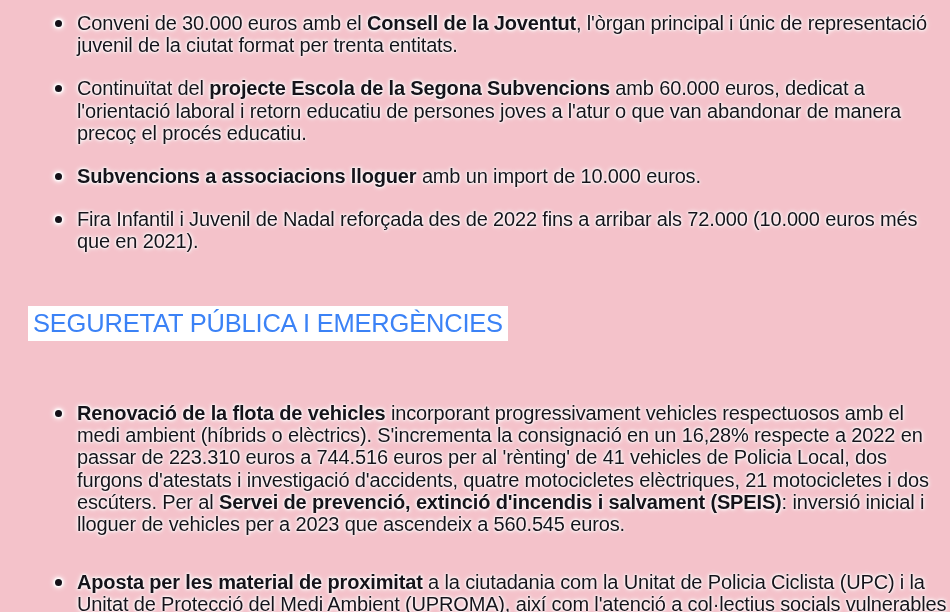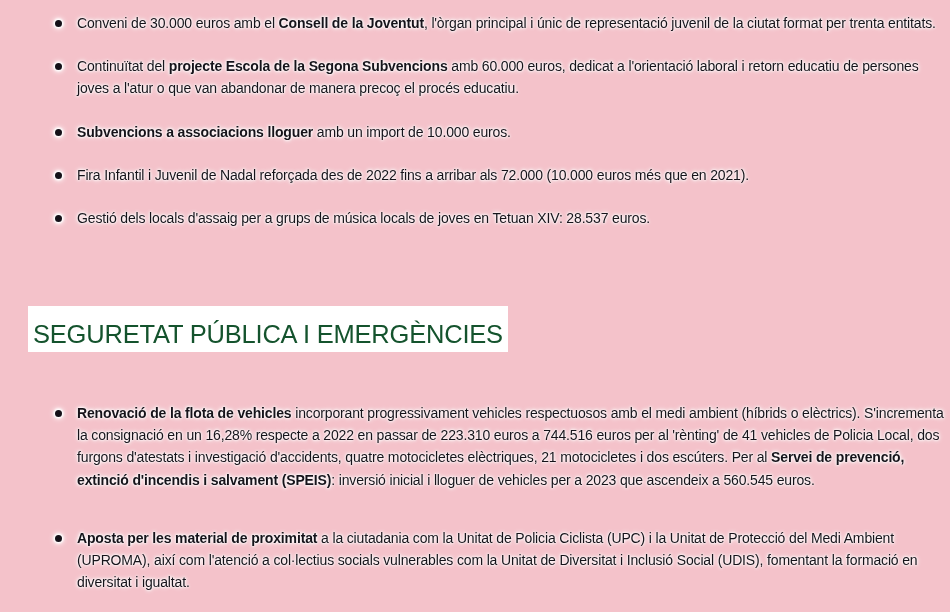--- a/index.html
+++ b/index.html
@@ -35,21 +35,21 @@
   .list {
     list-style: none;
     margin: 0;
     padding: 0;
   }
 
   .item {
     position: relative;
     padding-left: 77px;
     color: #16131a;
-    font-size: 14px;
+    font-size: 20px;
     line-height: 22.2px;
     letter-spacing: -0.15px;
     margin-bottom: 21px;
   }
 
   .item:last-child {
     margin-bottom: 0;
   }
 
   .bullet {
@@ -70,25 +70,25 @@
     left: 0;
     top: 12px;
     width: 950px;
   }
 
   .section-heading {
     position: absolute;
     left: 28px;
     top: 306px;
     background: #ffffff;
-    color: #14532d;
+    color: #3b82f6;
     font-size: 25.5px;
     line-height: 1.18;
     letter-spacing: -0.2px;
-    padding: 13px 5px 3px 5px;
+    padding: 2px 5px 3px 5px;
     white-space: nowrap;
     font-weight: 400;
     margin: 0;
   }
 
   .block-two {
     position: absolute;
     left: 0;
     top: 366px;
     width: 950px;
@@ -106,21 +106,20 @@
 </head>
 <body style="background: rgb(244, 194, 202);">
 
 <div class="page" style="background: rgb(244, 194, 202);">
 
   <ul class="list block-one">
       <li class="item glow"><span class="bullet"></span><span><span>Conveni de 30.000 euros amb el </span><b>Consell de la Joventut</b><span>, l'òrgan principal i únic de representació juvenil de la ciutat format per trenta entitats.</span></span></li>
       <li class="item glow"><span class="bullet"></span><span><span>Continuïtat del </span><b>projecte Escola de la Segona Subvencions</b><span> amb 60.000 euros, dedicat a l'orientació laboral i retorn educatiu de persones joves a l'atur o que van abandonar de manera precoç el procés educatiu.</span></span></li>
       <li class="item glow"><span class="bullet"></span><span><b>Subvencions a associacions lloguer</b><span> amb un import de 10.000 euros.</span></span></li>
       <li class="item glow"><span class="bullet"></span><span><span>Fira Infantil i Juvenil de Nadal reforçada des de 2022 fins a arribar als 72.000 (10.000 euros més que en 2021).</span></span></li>
-      <li class="item glow"><span class="bullet"></span><span><span>Gestió dels locals d'assaig per a grups de música locals de joves en Tetuan XIV: 28.537 euros.</span></span></li>
     </ul>
 
   <h2 class="section-heading glow">SEGURETAT PÚBLICA I EMERGÈNCIES</h2>
 
   <ul class="list block-two">
       <li class="item glow"><span class="bullet"></span><span><b>Renovació de la flota de vehicles</b><span> incorporant progressivament vehicles respectuosos amb el medi ambient (híbrids o elèctrics). S'incrementa la consignació en un 16,28% respecte a 2022 en passar de 223.310 euros a 744.516 euros per al 'rènting' de 41 vehicles de Policia Local, dos furgons d'atestats i investigació d'accidents, quatre motocicletes elèctriques, 21 motocicletes i dos escúters. Per al </span><b>Servei de prevenció, extinció d'incendis i salvament (SPEIS)</b><span>: inversió inicial i lloguer de vehicles per a 2023 que ascendeix a 560.545 euros.</span></span></li>
       <li class="item glow"><span class="bullet"></span><span><b>Aposta per les material de proximitat</b><span> a la ciutadania com la Unitat de Policia Ciclista (UPC) i la Unitat de Protecció del Medi Ambient (UPROMA), així com l'atenció a col·lectius socials vulnerables com la Unitat de Diversitat i Inclusió Social (UDIS), fomentant la formació en diversitat i igualtat.</span></span></li>
     </ul>
 
 </div>

